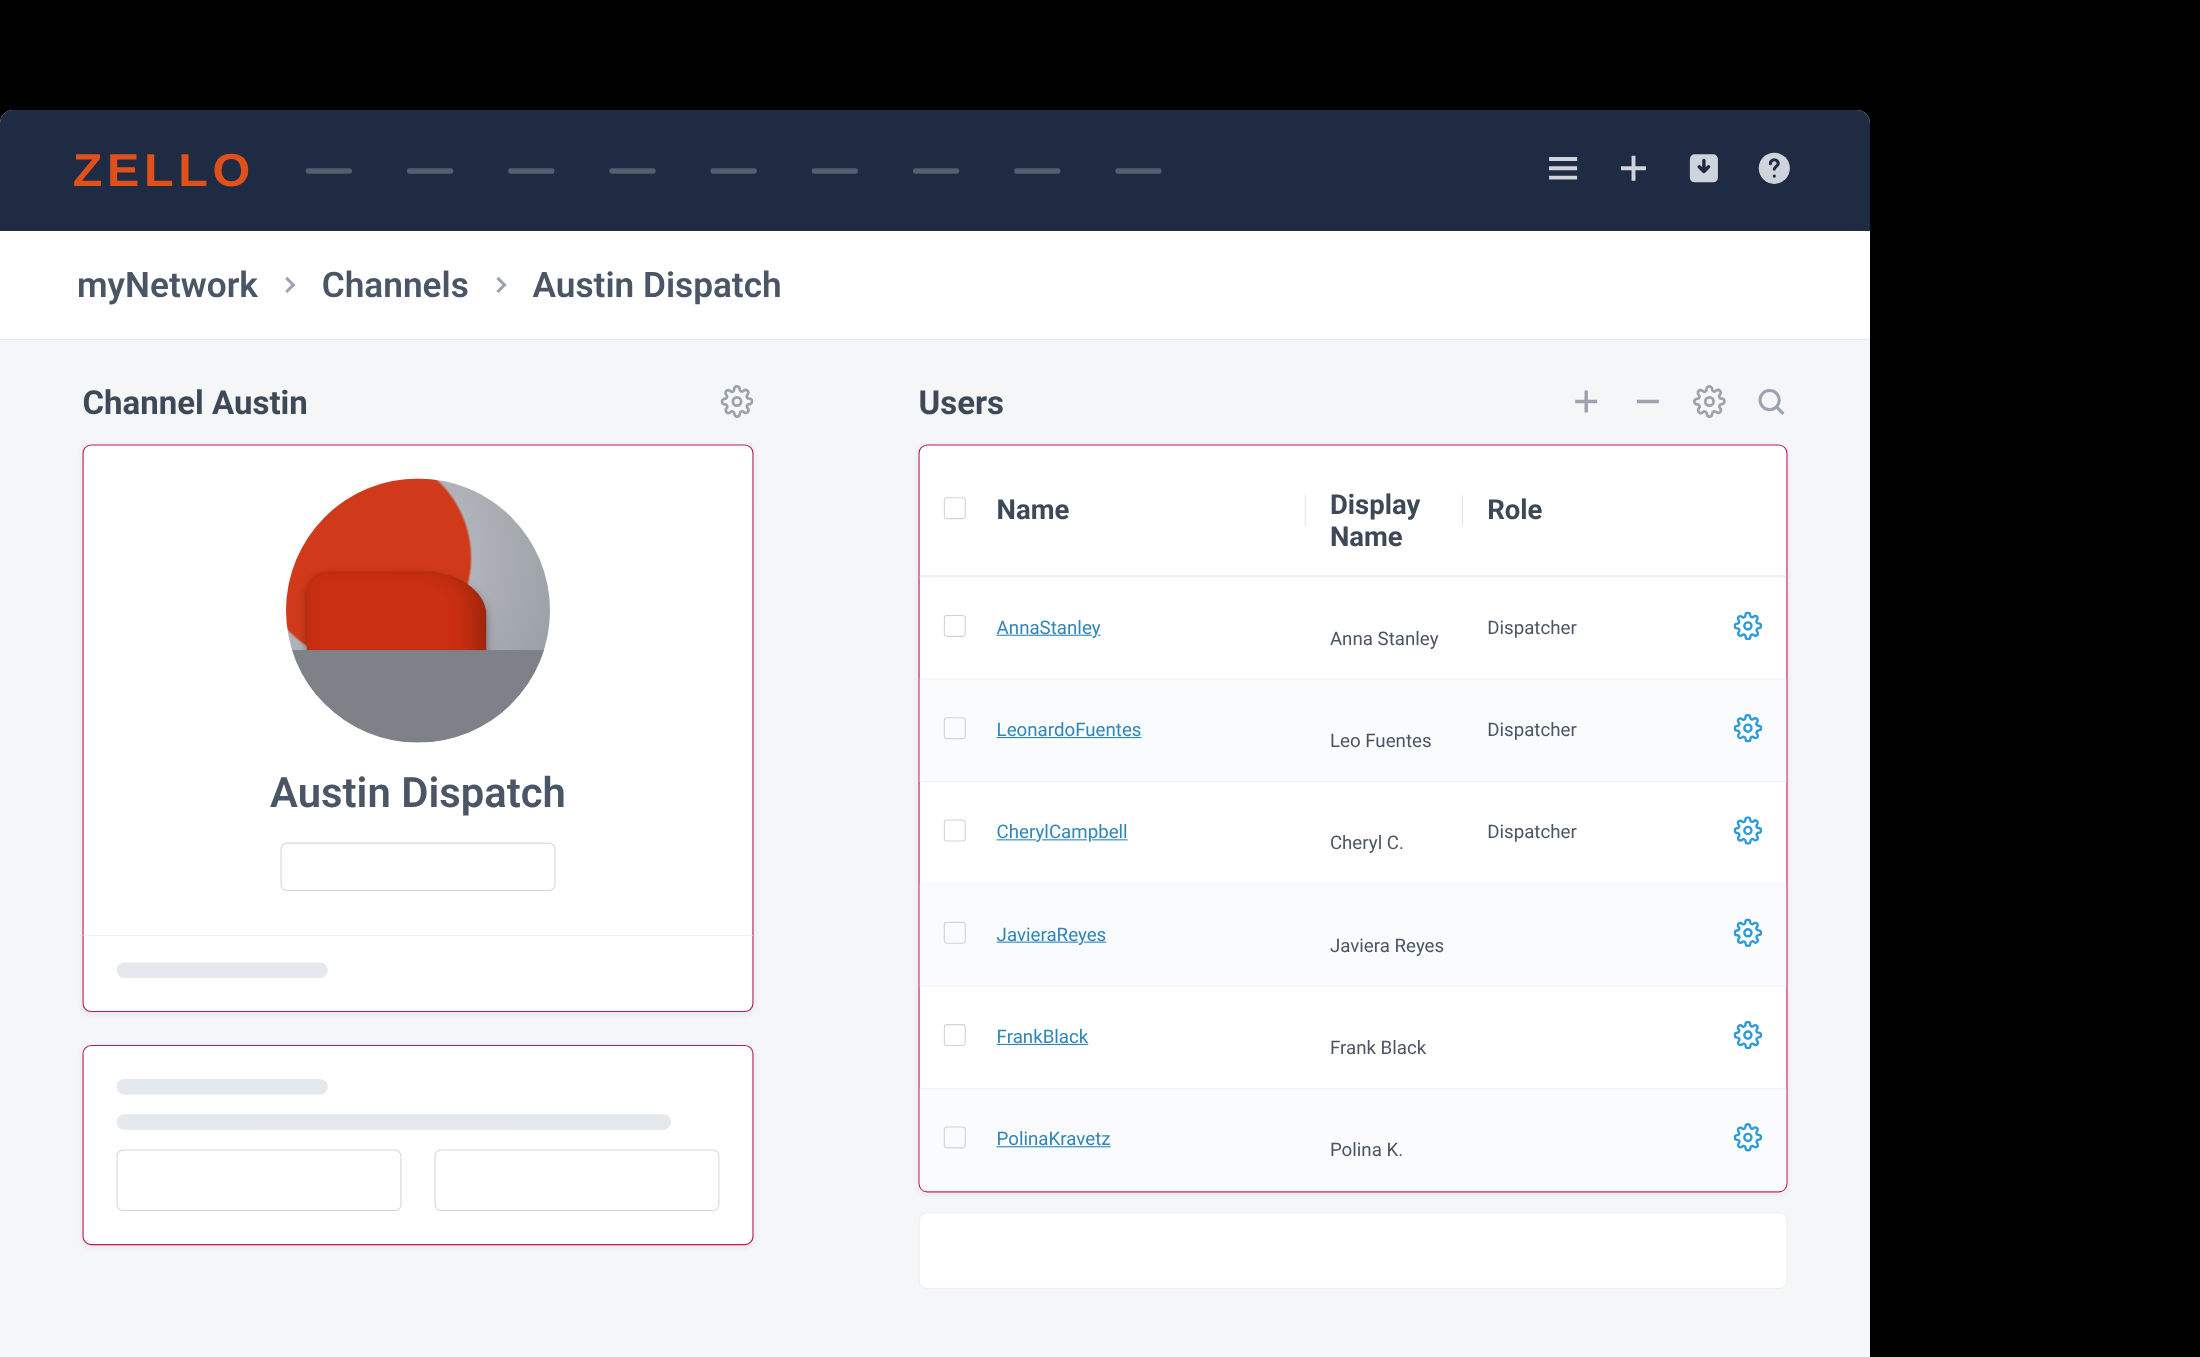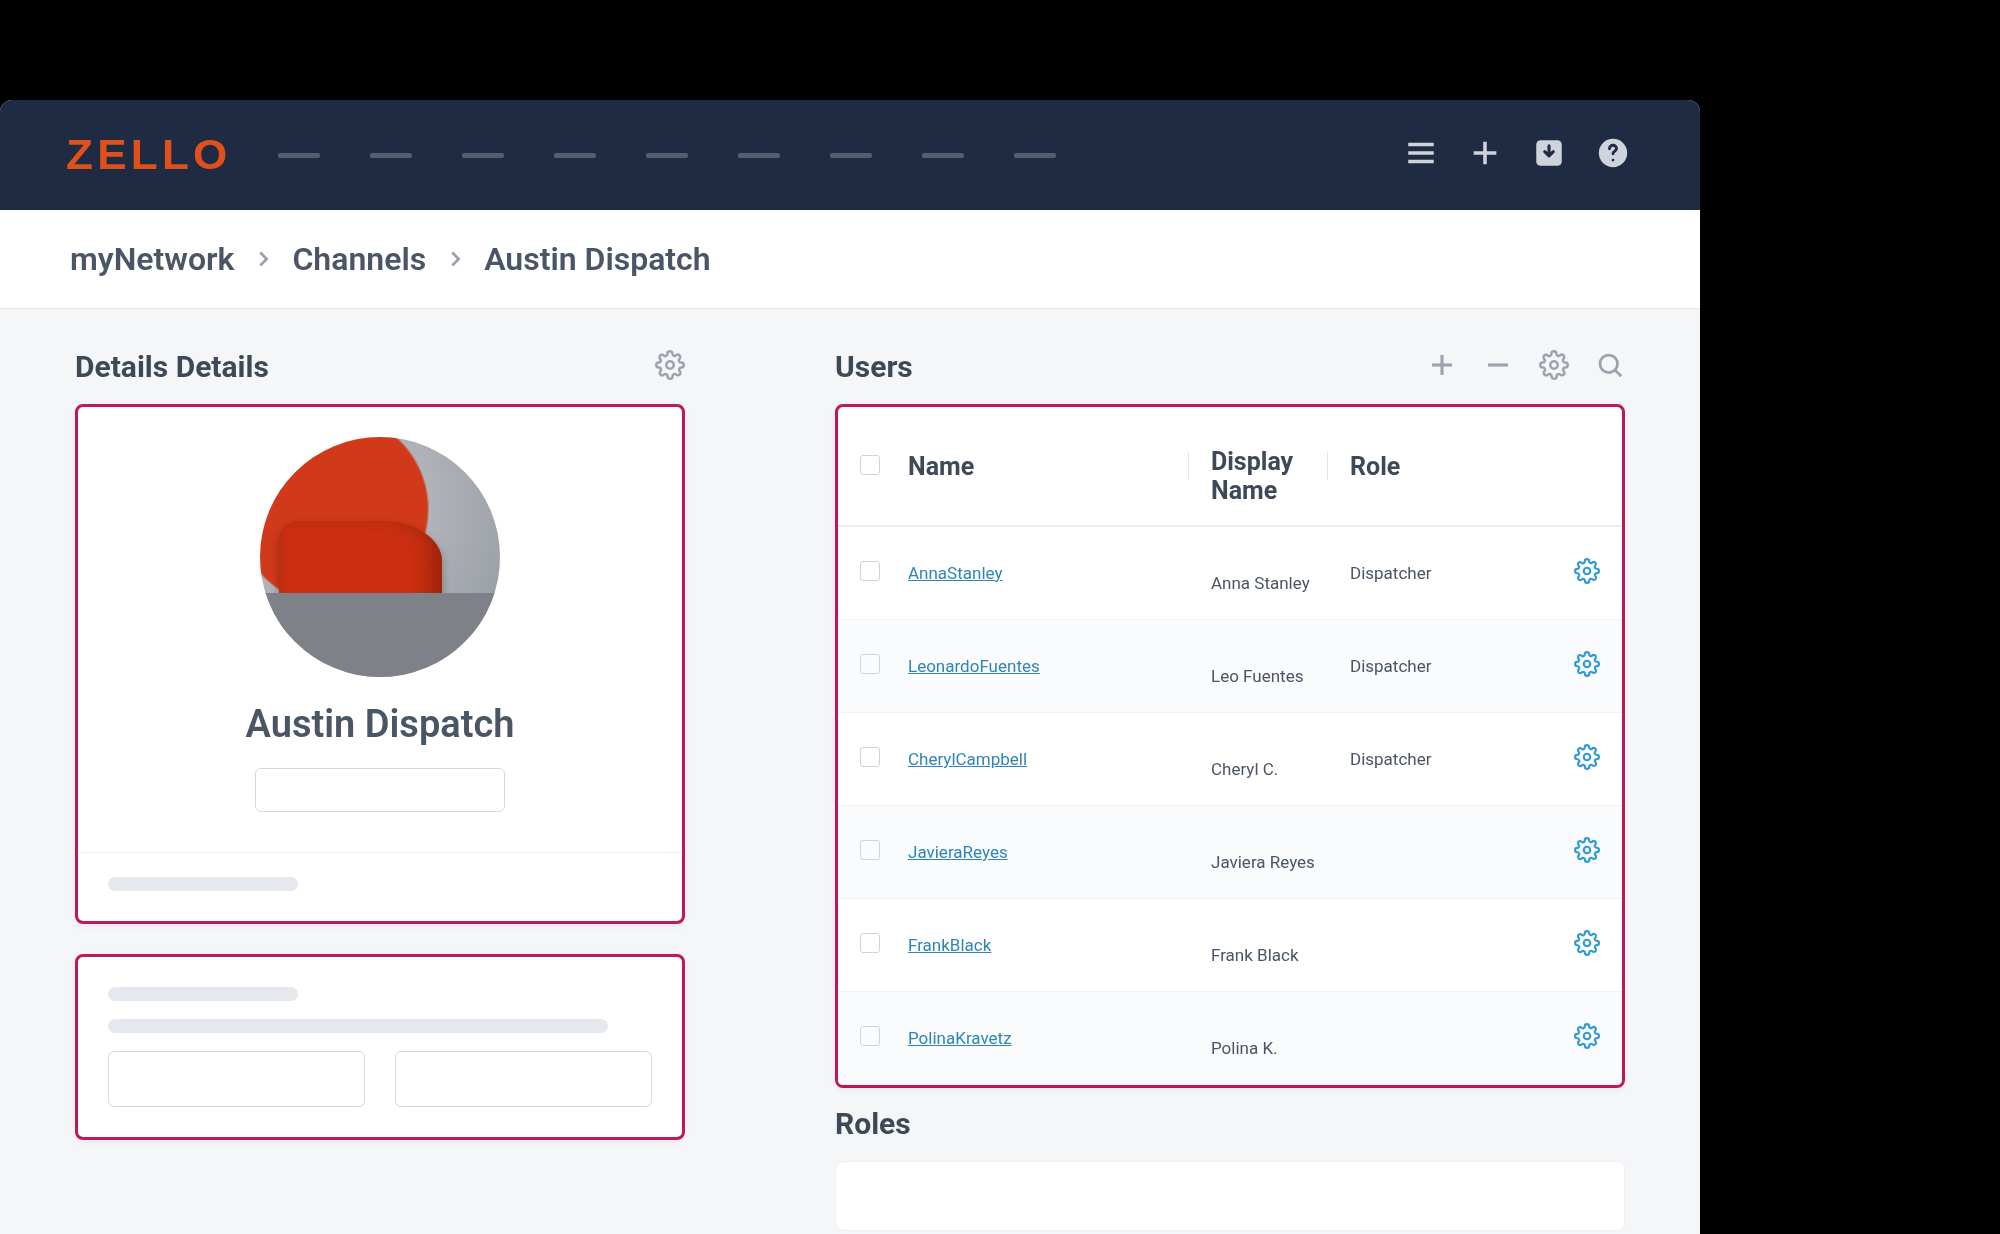--- a/index.html
+++ b/index.html
@@ -79,21 +79,21 @@
       justify-content: space-between;
       margin-bottom: 20px;
     }
     .section-title { font-size: 30px; font-weight: 700; color: #3e4957; }
     .section-actions { display: flex; align-items: center; gap: 26px; color: #9ca3af; }
     .section-actions svg { width: 30px; height: 30px; cursor: pointer; }
     .card {
       background: #fff;
       border-radius: 8px;
       box-shadow: 0 2px 6px rgba(0,0,0,0.06);
-      border: 3px solid #be185d;
+      border: 1px solid #be185d;
     }
     .channel-card { padding: 30px; text-align: center; }
     .avatar {
       width: 240px; height: 240px; border-radius: 50%;
       margin: 0 auto 25px; overflow: hidden;
       background: radial-gradient(circle at 30% 30%, #d03a1a 0%, #d03a1a 40%, #b0b3b9 41%, #8f949c 100%),
                   linear-gradient(to bottom, #9aa1a8 0%, #c6cace 100%);
       position: relative;
     }
     .avatar::before {
@@ -179,21 +179,21 @@
     <span class="bc-sep"><svg viewBox="0 0 24 24" fill="none" stroke="currentColor" stroke-width="3">
           <polyline points="9 5 16 12 9 19"></polyline>
         </svg></span>
     <span class="crumb">Austin Dispatch</span>
   </div>
 
   <div class="content">
 
     <div class="left-col">
       <div class="section-header">
-        <div class="section-title">Details Details</div>
+        <div class="section-title">Channel Austin</div>
         <div class="section-actions">
           <span><svg viewBox="0 0 24 24" fill="none" stroke="currentColor" stroke-width="2">
                 <circle cx="12" cy="12" r="3"></circle>
                 <path d="M19.4 15a1.65 1.65 0 00.33 1.82l.06.06a2 2 0 11-2.83 2.83l-.06-.06a1.65 1.65 0 00-1.82-.33 1.65 1.65 0 00-1 1.51V21a2 2 0 11-4 0v-.09a1.65 1.65 0 00-1-1.51 1.65 1.65 0 00-1.82.33l-.06.06a2 2 0 11-2.83-2.83l.06-.06a1.65 1.65 0 00.33-1.82 1.65 1.65 0 00-1.51-1H3a2 2 0 110-4h.09a1.65 1.65 0 001.51-1 1.65 1.65 0 00-.33-1.82l-.06-.06a2 2 0 112.83-2.83l.06.06a1.65 1.65 0 001.82.33h0a1.65 1.65 0 001-1.51V3a2 2 0 114 0v.09a1.65 1.65 0 001 1.51h0a1.65 1.65 0 001.82-.33l.06-.06a2 2 0 112.83 2.83l-.06.06a1.65 1.65 0 00-.33 1.82v0a1.65 1.65 0 001.51 1H21a2 2 0 110 4h-.09a1.65 1.65 0 00-1.51 1z"></path>
               </svg></span>
         </div>
       </div>
       <div class="card channel-card">
         <div class="avatar"></div>
         <div class="channel-name">Austin Dispatch</div>
@@ -315,21 +315,18 @@
                 <div class="col-gear"><span><svg viewBox="0 0 24 24" fill="none" stroke="currentColor" stroke-width="2">
                       <circle cx="12" cy="12" r="3"></circle>
                       <path d="M19.4 15a1.65 1.65 0 00.33 1.82l.06.06a2 2 0 11-2.83 2.83l-.06-.06a1.65 1.65 0 00-1.82-.33 1.65 1.65 0 00-1 1.51V21a2 2 0 11-4 0v-.09a1.65 1.65 0 00-1-1.51 1.65 1.65 0 00-1.82.33l-.06.06a2 2 0 11-2.83-2.83l.06-.06a1.65 1.65 0 00.33-1.82 1.65 1.65 0 00-1.51-1H3a2 2 0 110-4h.09a1.65 1.65 0 001.51-1 1.65 1.65 0 00-.33-1.82l-.06-.06a2 2 0 112.83-2.83l.06.06a1.65 1.65 0 001.82.33h0a1.65 1.65 0 001-1.51V3a2 2 0 114 0v.09a1.65 1.65 0 001 1.51h0a1.65 1.65 0 001.82-.33l.06-.06a2 2 0 112.83 2.83l-.06.06a1.65 1.65 0 00-.33 1.82v0a1.65 1.65 0 001.51 1H21a2 2 0 110 4h-.09a1.65 1.65 0 00-1.51 1z"></path>
                     </svg></span></div>
               </div>
             </div>
         </div>
       </div>
 
       <div>
-        <div class="section-header">
-          <div class="section-title">Roles</div>
-        </div>
         <div class="roles-card"></div>
       </div>
 
     </div>
   </div>
 </div>
 
 </body></html>

